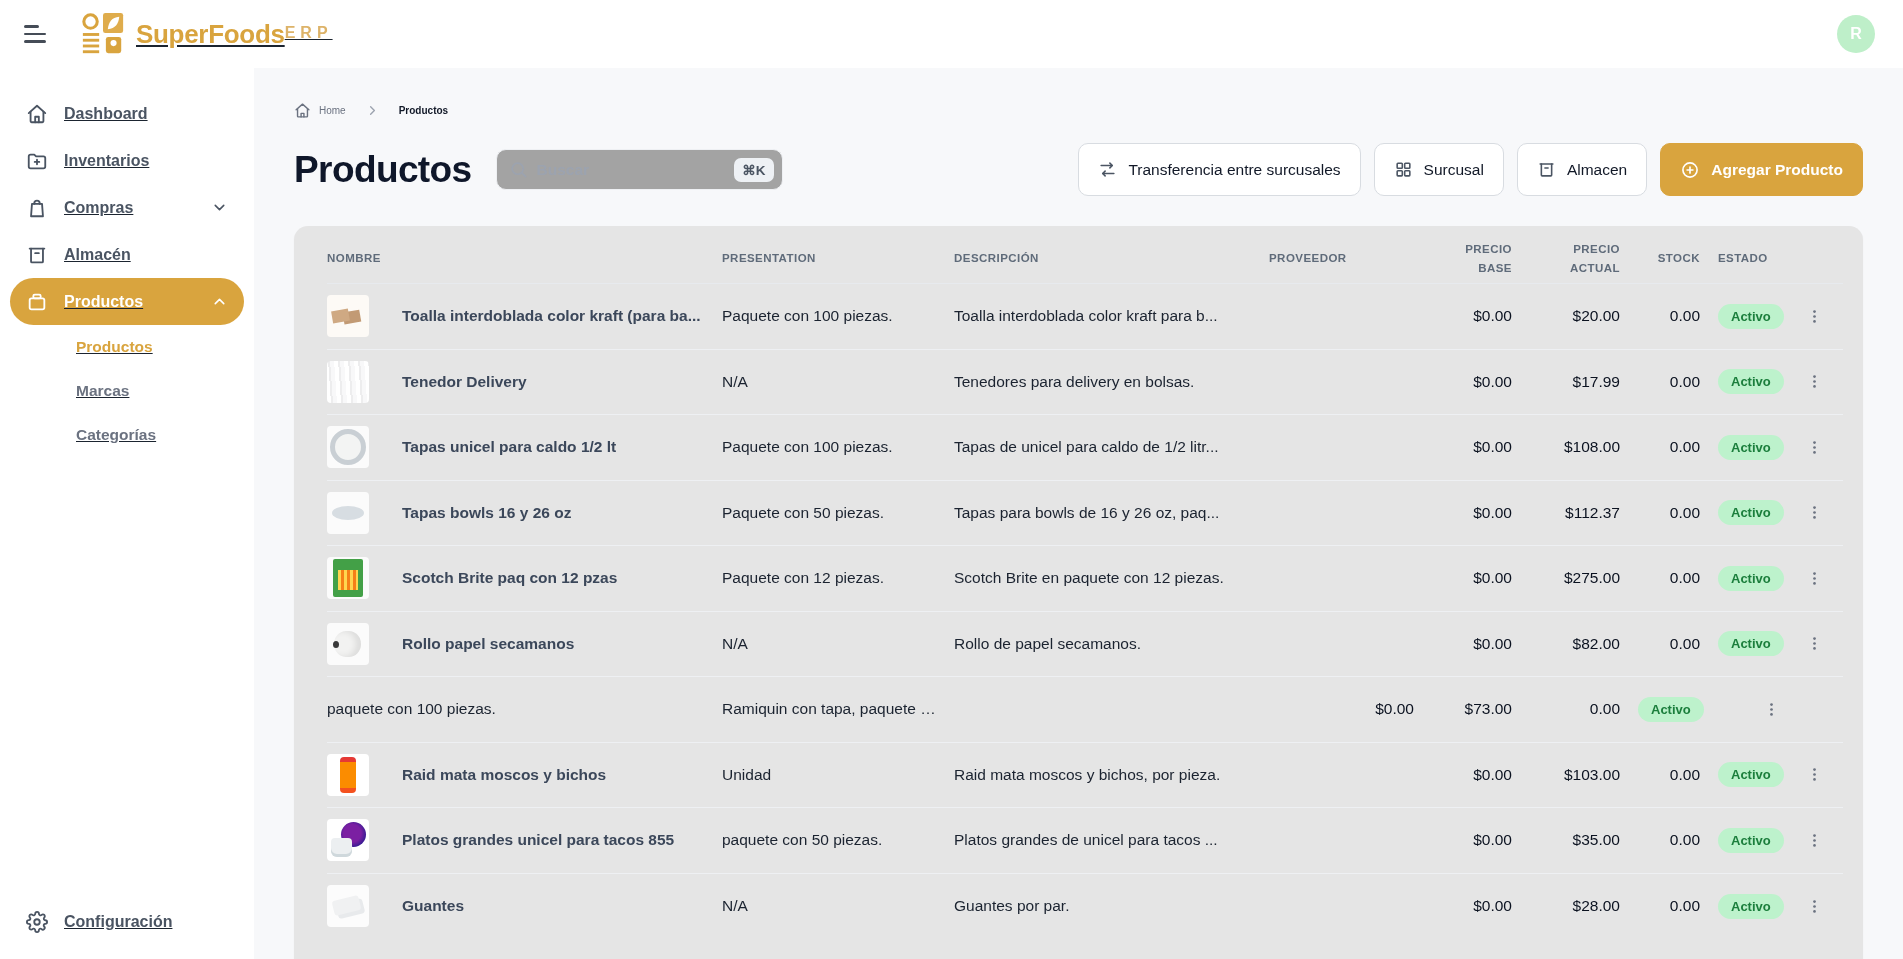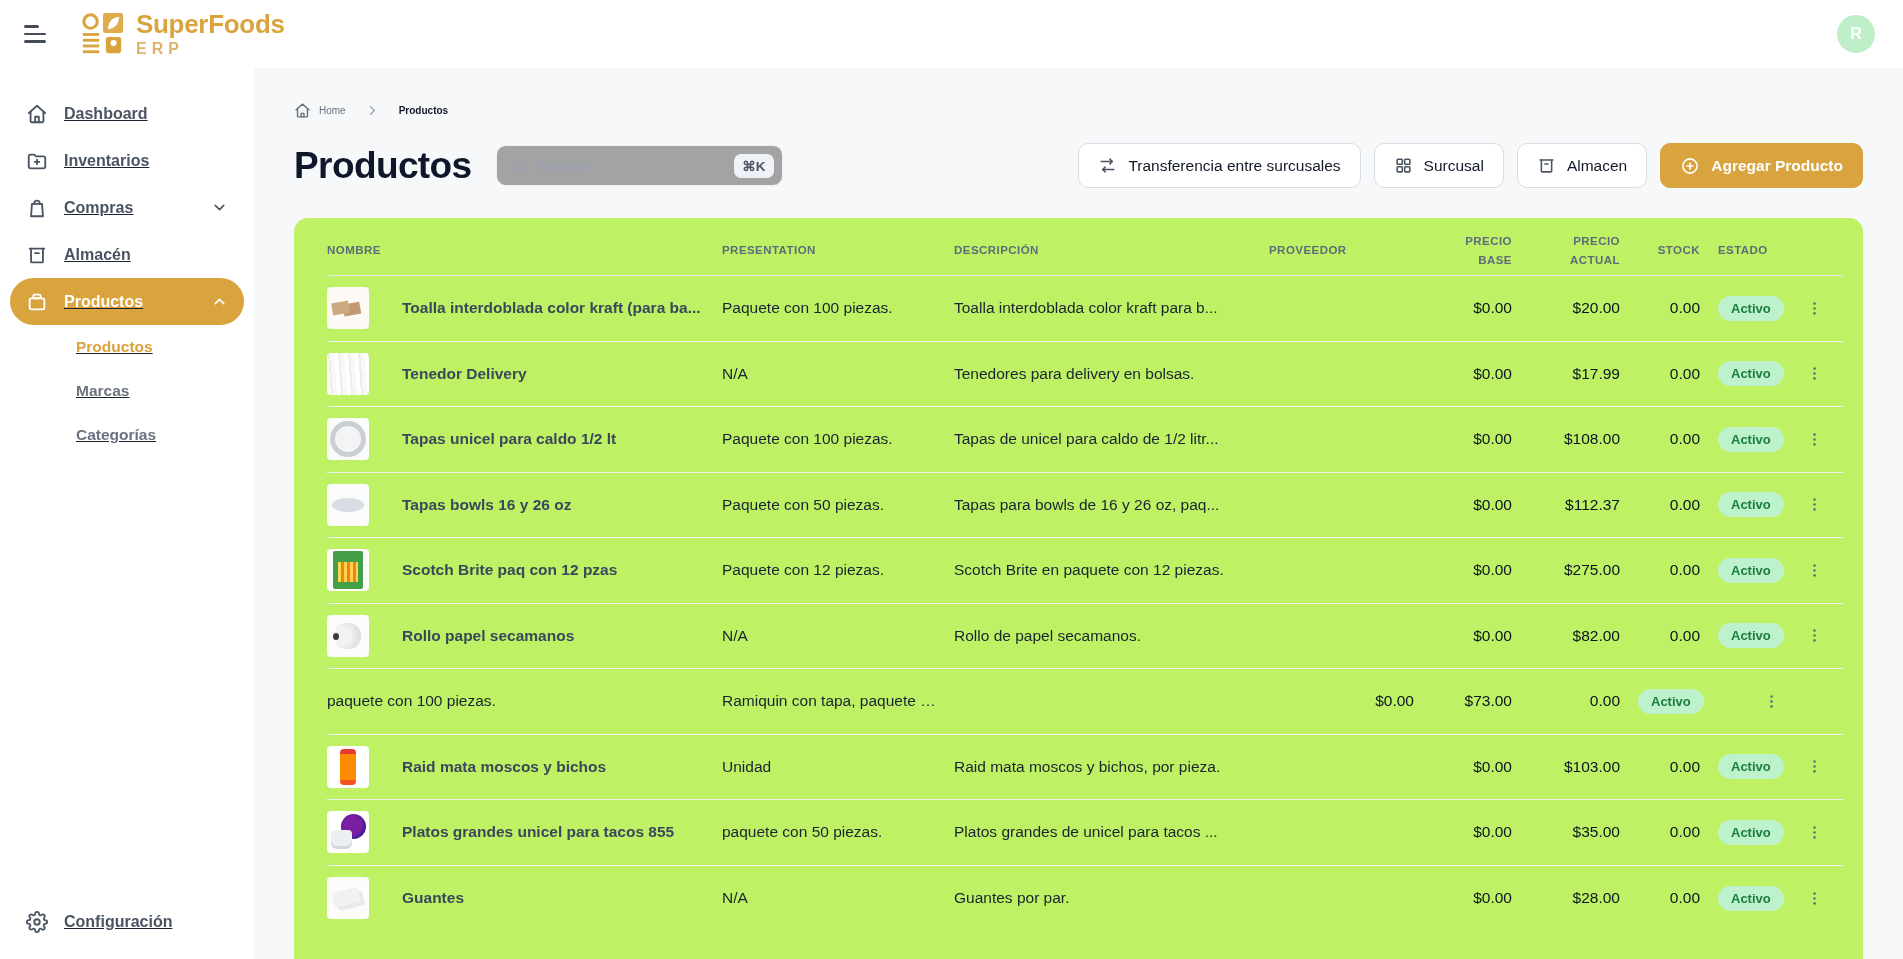--- a/index.html
+++ b/index.html
@@ -12,21 +12,21 @@
   :root { --accent:#D9A43E; --accent-soft:#DDB369; }
 
   
   .topbar { height:68px; flex:0 0 68px; display:flex; align-items:center; padding:0 28px 0 24px; background:#fff; }
   .hamburger { width:34px; height:34px; border:none; background:transparent; cursor:pointer; display:flex; flex-direction:column; justify-content:center; gap:5px; margin-right:22px; }
   .hamburger span { height:2.4px; background:#454c57; border-radius:2px; display:block; }
   .hamburger span:nth-child(1){ width:15px; }
   .hamburger span:nth-child(2){ width:22px; }
   .hamburger span:nth-child(3){ width:22px; }
   .brand { display:flex; align-items:center; gap:10px; }
-  .brand-text { display:flex; flex-direction:column; line-height:1; }
+  .brand-text { display:flex; line-height:1;text-decoration:underline; }
   .brand-name { font-size:26px; font-weight:800; color:var(--accent); letter-spacing:-0.3px; }
   .brand-sub { font-size:16px; font-weight:600; letter-spacing:5px; color:var(--accent-soft); margin-top:4px; }
   .avatar { margin-left:auto; width:38px; height:38px; border-radius:50%; background:#BEEFC9; color:#fff;
             display:flex; align-items:center; justify-content:center; font-size:16px; font-weight:700; cursor:pointer; border:none; }
 
   .shell { flex:1; display:flex; min-height:0; }
 
   
   .sidebar { width:254px; flex:0 0 254px; background:#fff; display:flex; flex-direction:column; padding:22px 10px 14px 10px;text-decoration:underline; }
   .nav-item { display:flex; align-items:center; gap:16px; height:47px; padding:0 16px; border-radius:999px;
@@ -48,28 +48,28 @@
 
   .page-head { display:flex; align-items:center; margin-top:24px; }
   .page-title { font-size:37px; font-weight:800; letter-spacing:-0.6px; color:#0f172a; }
   .search-box { margin-left:24px; width:287px; height:41px; background:#a3a3a3; border:1px solid #eef0f3; border-radius:10px;
                 display:flex; align-items:center; padding:0 8px 0 12px; gap:9px; }
   .search-box input { flex:1; border:none; outline:none; font-size:15.5px; color:#374151; background:transparent; font-family:inherit; min-width:0; }
   .search-box input::placeholder { color:#9ca3af; font-weight:600; }
   .kbd { background:#eef1f5; color:#4b5563; border-radius:7px; padding:4px 8px; font-size:13.5px; font-weight:700; }
 
   .toolbar { margin-left:auto; display:flex; align-items:center; gap:13px; }
-  .btn { height:45px; display:flex; align-items:center; gap:11px; padding:0 19px; border-radius:10px; cursor:pointer;
+  .btn { height:53px; display:flex; align-items:center; gap:11px; padding:0 19px; border-radius:10px; cursor:pointer;
          background:#fff; border:1.5px solid #d8dce1; font-family:inherit; font-size:15.5px; font-weight:500; color:#111827; }
   .btn svg { color:#4b5563; }
   .btn-primary { background:var(--accent); border:1.5px solid var(--accent); color:#fff; font-weight:600; }
   .btn-primary svg { color:#fff; }
 
   
-  .card { margin-top:30px; background:#bef264; border-radius:14px 14px 0 0; box-shadow:0 1px 2px rgba(16,24,40,.04);
+  .card { margin-top:30px; background:#e5e5e5; border-radius:14px 14px 0 0; box-shadow:0 1px 2px rgba(16,24,40,.04);
           padding:8px 20px 0 33px; flex:1; }
   .thead, .trow { display:grid; grid-template-columns:395px 232px 315px 145px 98px 108px 80px 100px 43px; align-items:center; }
   .thead { height:50px; border-bottom:1px solid #e7eaee; }
   .th { font-size:11.5px; font-weight:700; color:#5f6b7a; letter-spacing:.45px; line-height:1.6; }
   .th.num, .cell.num { text-align:right; }
   .th.wrapcol { white-space:normal; padding-left:26px; }
   .th.estado, .estado-cell { padding-left:18px; }
   .trow { height:65.5px; border-bottom:1px solid #eef0f3; }
   .trow:last-child { border-bottom:none; }
   .cell { font-size:15.5px; color:#1b2330; padding-right:14px; min-width:0; }

